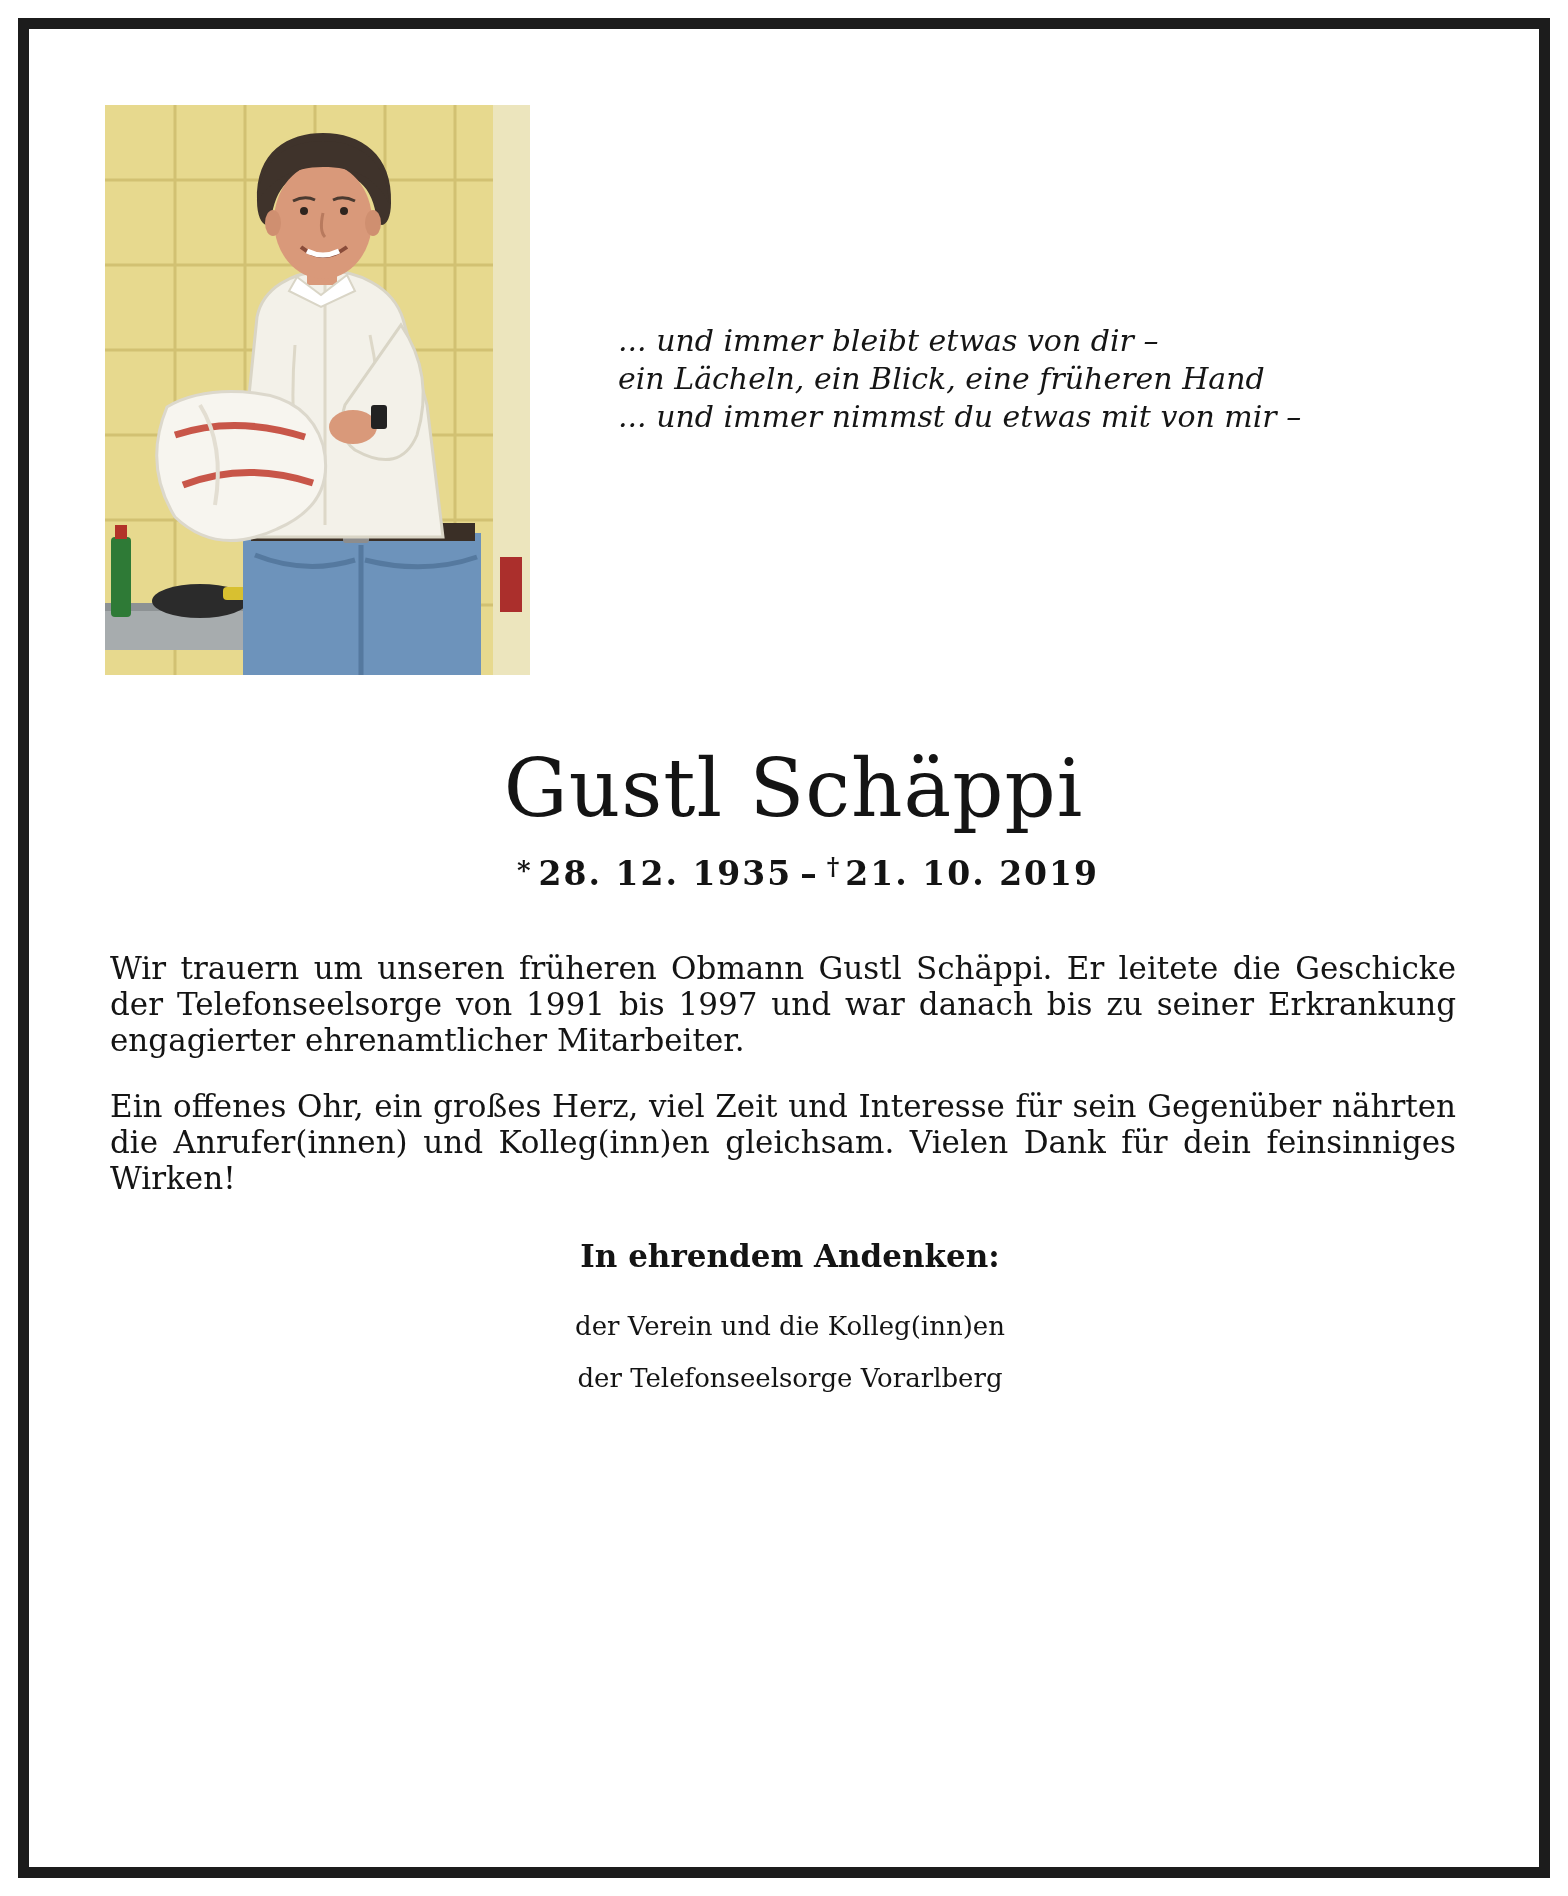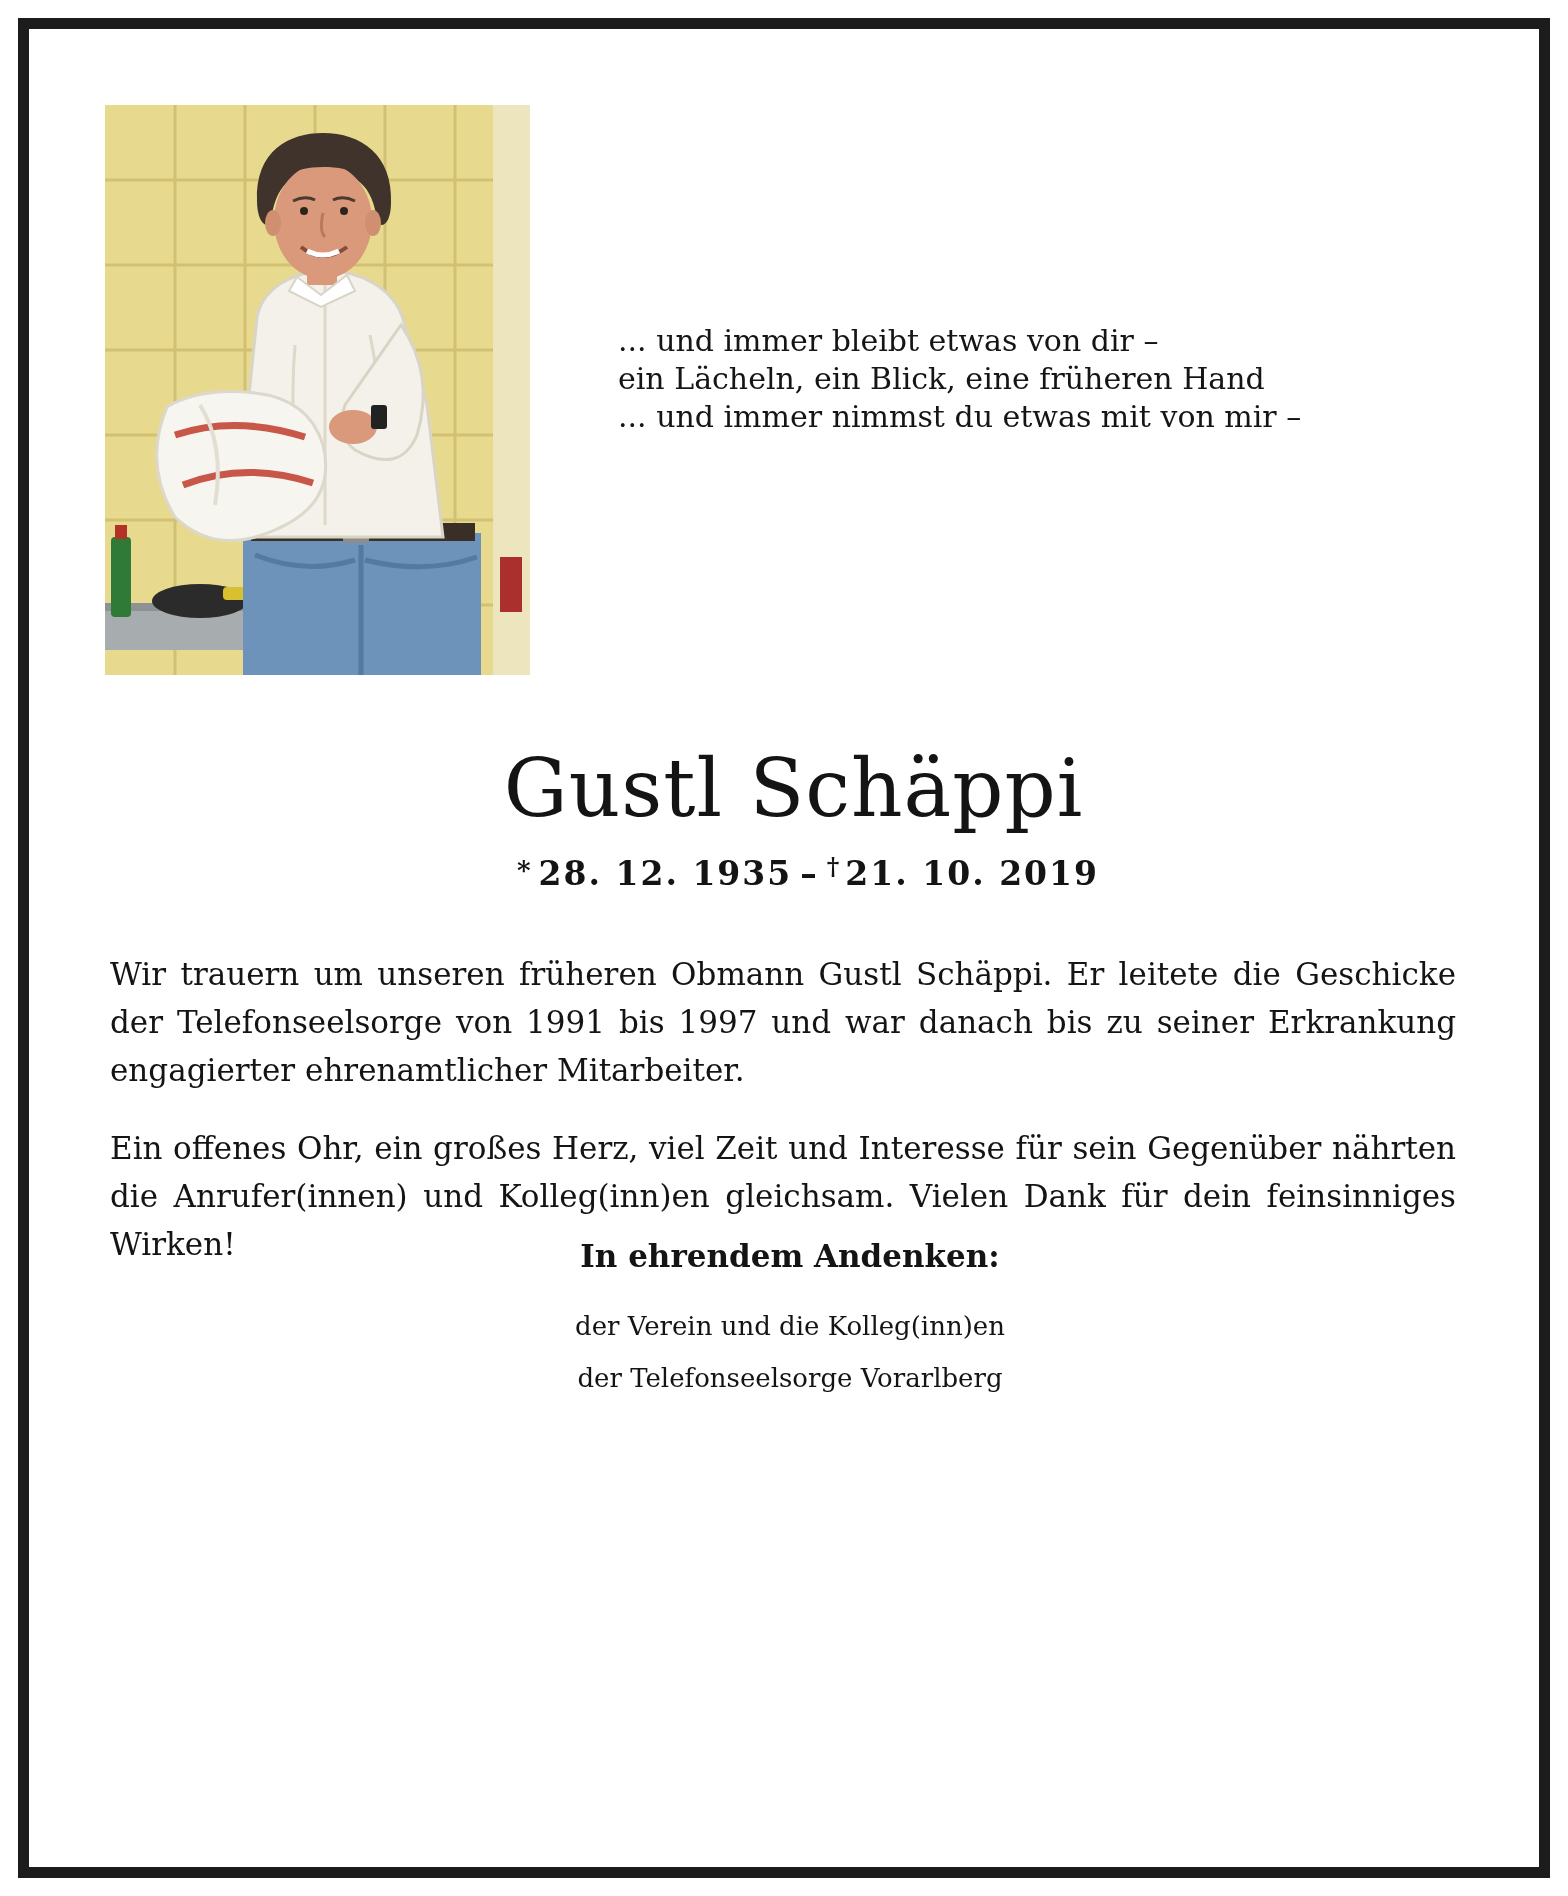--- a/index.html
+++ b/index.html
@@ -21,20 +21,21 @@
     position: absolute;
     left: 105px; top: 105px;
     width: 425px; height: 570px;
     overflow: hidden;
   }
   .photo svg { display: block; width: 100%; height: 100%; }
   .poem {
     position: absolute;
     left: 618px; top: 322px;
     width: 760px;
+    font-style: italic;
     font-size: 30px;
     line-height: 38px;
     color: #151515;
   }
   .name-block {
     position: absolute;
     left: 0; right: 0; top: 742px;
     text-align: center;
     padding-left: 19px;
   }
@@ -54,21 +55,21 @@
     color: #141414;
     margin-left: 48px;
   }
   .dates .sym-birth { font-size: 26px; vertical-align: 6px; margin-right: 6px; }
   .dates .sym-death { font-size: 24px; vertical-align: 10px; margin-right: 4px; }
   .dates .sep { margin: 0 8px; }
   .body-text {
     position: absolute;
     left: 110px; right: 112px; top: 950px;
     font-size: 31px;
-    line-height: 48px;
+    line-height: 36px;
     text-align: justify;
     color: #141414;
   }
   .body-text p[data-name="paragraph"] { margin-bottom: 30px; }
   .closing {
     position: absolute;
     left: 0; right: 0; top: 1238px;
     text-align: center;
     margin-left: 12px;
   }

